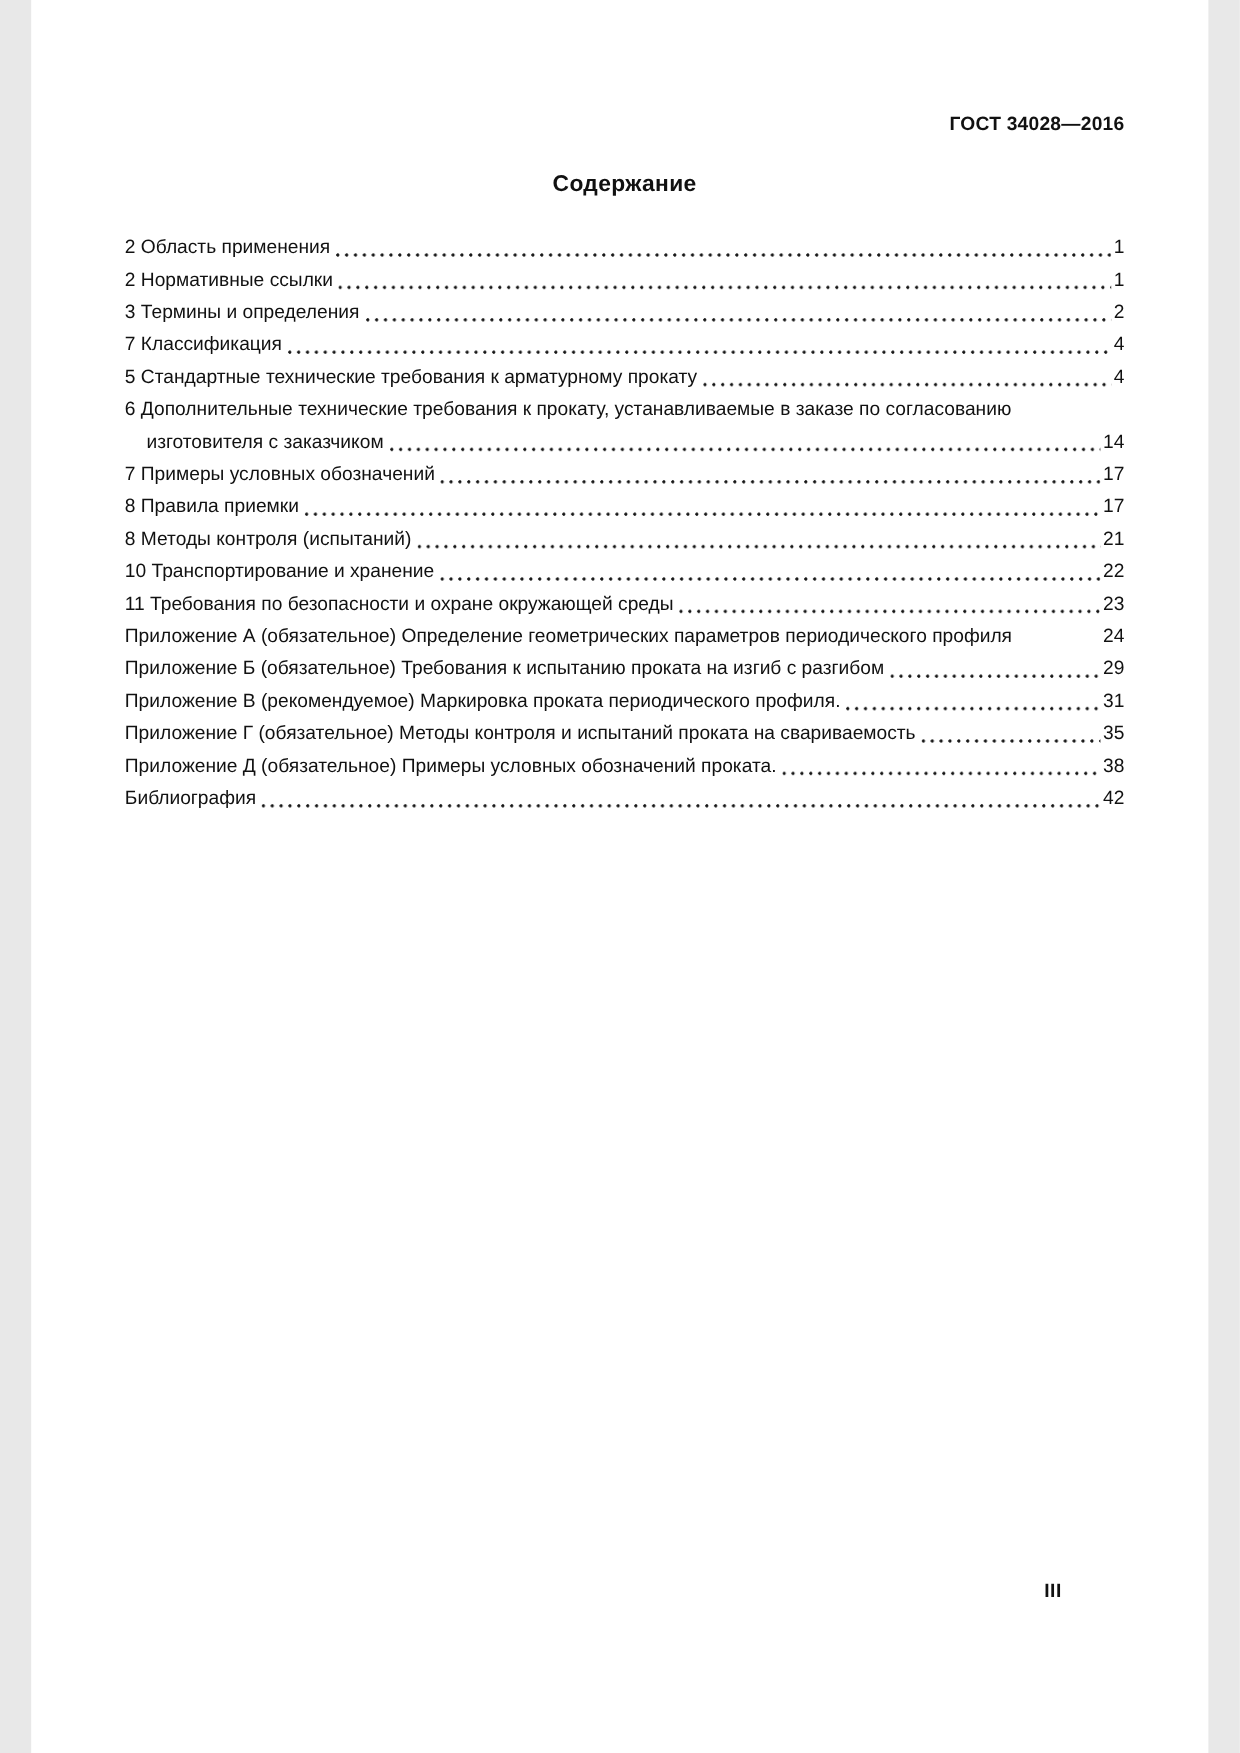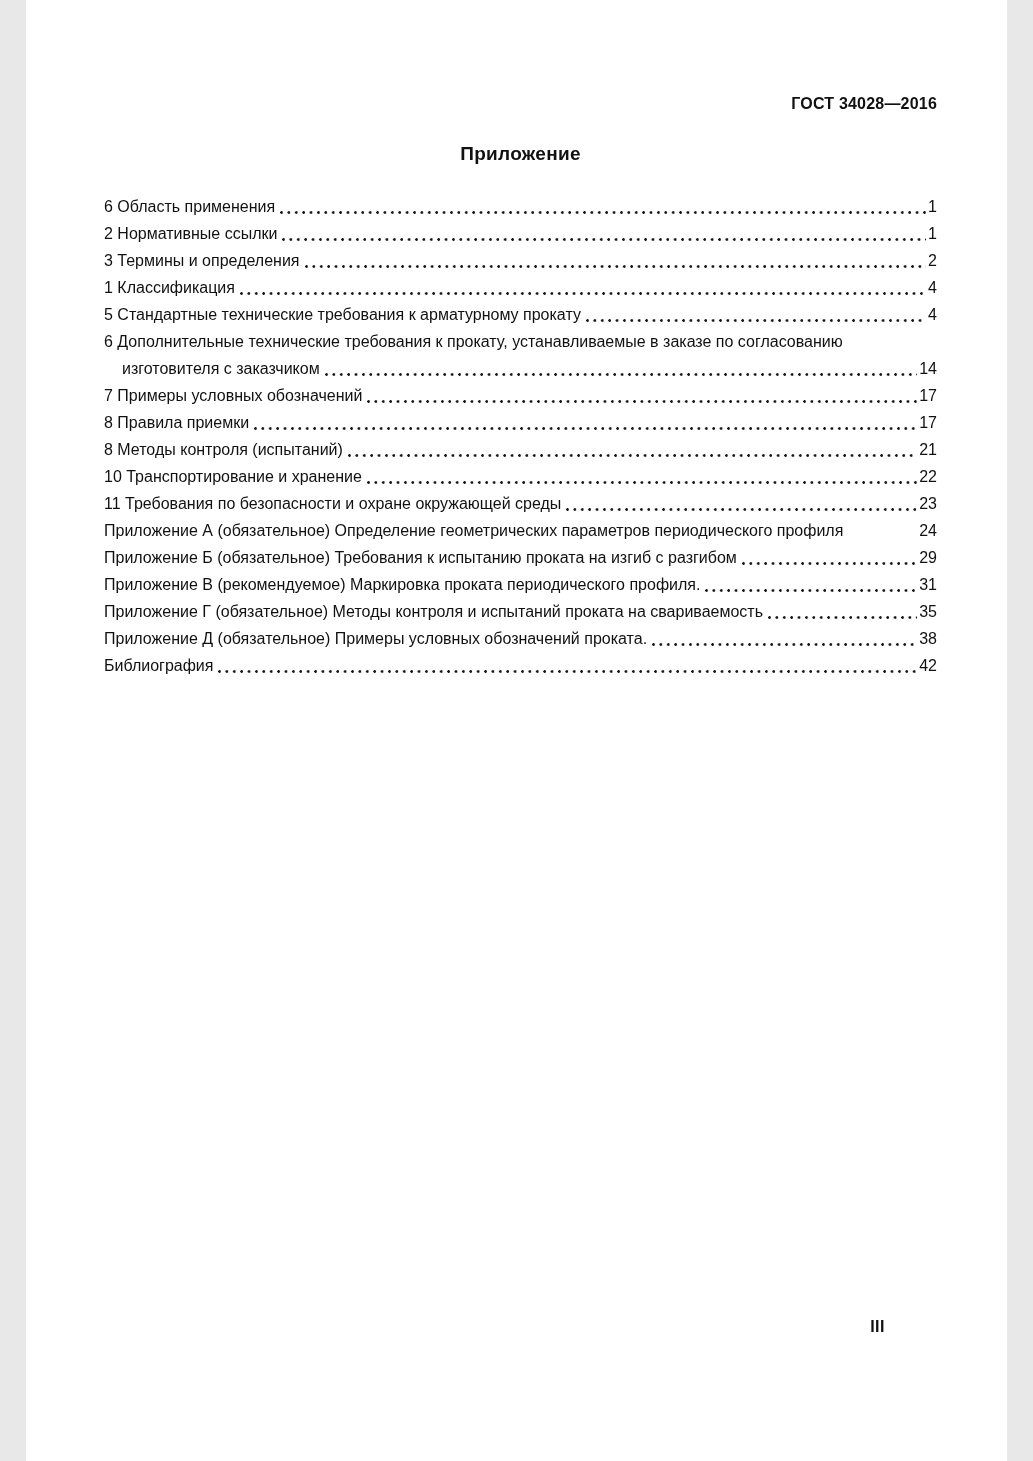--- a/index.html
+++ b/index.html
@@ -84,46 +84,46 @@
   }
 </style>
 </head>
 <body>
 
 <div class="page">
   <div class="content">
     <div class="doc-header">
       <span>ГОСТ 34028—2016</span>
     </div>
-    <h1 class="doc-title">Приложение</h1>
+    <h1 class="doc-title">Содержание</h1>
     <div class="toc" id="toc">
         <div class="toc-entry">
           <div class="toc-line indent-0">
-            <span class="toc-text">6 Область применения</span>
+            <span class="toc-text">2 Область применения</span>
             <span class="leader"></span>
             <span class="page-num">1</span>
           </div>
         </div>
         <div class="toc-entry">
           <div class="toc-line indent-0">
             <span class="toc-text">2 Нормативные ссылки</span>
             <span class="leader"></span>
             <span class="page-num">1</span>
           </div>
         </div>
         <div class="toc-entry">
           <div class="toc-line indent-0">
             <span class="toc-text">3 Термины и определения</span>
             <span class="leader"></span>
             <span class="page-num">2</span>
           </div>
         </div>
         <div class="toc-entry">
           <div class="toc-line indent-0">
-            <span class="toc-text">1 Классификация</span>
+            <span class="toc-text">7 Классификация</span>
             <span class="leader"></span>
             <span class="page-num">4</span>
           </div>
         </div>
         <div class="toc-entry">
           <div class="toc-line indent-0">
             <span class="toc-text">5 Стандартные технические требования к арматурному прокату</span>
             <span class="leader"></span>
             <span class="page-num">4</span>
           </div>

